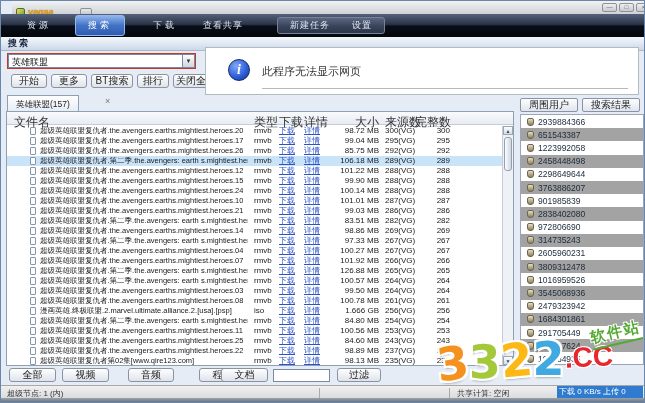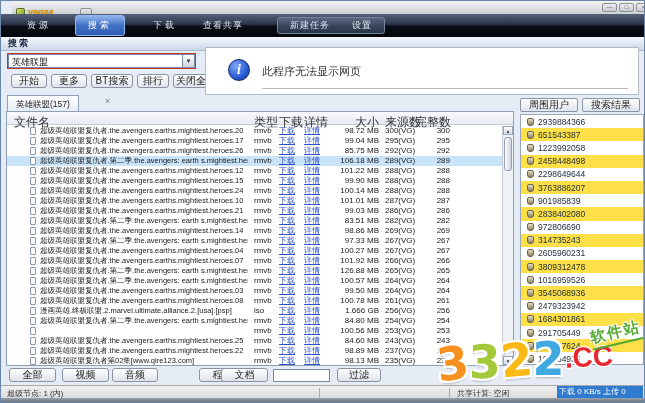--- a/index.html
+++ b/index.html
@@ -109,27 +109,27 @@
 
   
   .rp-btn { position:absolute; top:97px; height:14px; width:58px; border:1px solid #8a93a3;
     border-radius:2px; background:linear-gradient(180deg,#fdfdfd,#dfe5ee); font-size:10px;
     color:#222; display:flex; align-items:center; justify-content:center; }
   .rp-btn.users  { left:519px; }
   .rp-btn.result { left:581px; }
   .ulist { position:absolute; left:519px; top:113px; width:124px; height:251px;
     background:#fff; border:1px solid #9aa6b8; overflow:hidden; }
   .urow { position:relative; height:13.2px; display:flex; align-items:center; font-size:8.5px; color:#1c2a3a; }
-  .urow.alt { background:#fde047;align-items:center; }
+  .urow.alt { background:#a3a3a3;align-items:center; }
   .uicon { width:7px; height:8px; margin:0 4px 0 6px; border-radius:2px 2px 3px 3px;
     background:linear-gradient(180deg,#e6dfc6,#8a7f5f); border:1px solid #6e654a; }
 
   
   .f-all { left:8px;  width:47px; } .f-video{ left:61px; width:47px; }
-  .f-audio{ left:111px; width:46px; } .f-prog{ left:166px; width:47px;margin-left:32px; }
+  .f-audio{ left:127px; width:46px; } .f-prog{ left:166px; width:47px;margin-left:32px; }
   .f-doc { left:220px; width:47px; }
   .f-btn { top:367px; }
   .filter-input { position:absolute; left:272px; top:368px; width:57px; height:13px;
     border:1px solid #7a8aa0; font-size:8px; padding:0 2px; background:#fff; }
   .f-apply{ left:336px; width:44px; }
 
   
   .statusbar { position:absolute; left:0; top:384px; width:100%; height:13px;
     background:linear-gradient(180deg,#f0f0f0,#dcdcdc); border-top:1px solid #a8a8a8;
     font-size:8px; color:#333; }
@@ -417,20 +417,21 @@
           <span class="c-name">超级英雄联盟复仇者.第二季.the.avengers: earth s.mightiest.heroes.05</span>
           <span class="c-type">rmvb</span>
           <a class="c-dl">下载</a>
           <a class="c-dt">详情</a>
           <span class="c-size">84.80 MB</span>
           <span class="c-src">254(VG)</span>
           <span class="c-cpl">254</span>
         </div>
         <div class="trow">
           <i class="ficon"></i>
+          <span class="c-name">超级英雄联盟复仇者.the.avengers.earths.mightiest.heroes.11</span>
           <span class="c-type">rmvb</span>
           <a class="c-dl">下载</a>
           <a class="c-dt">详情</a>
           <span class="c-size">100.56 MB</span>
           <span class="c-src">253(VG)</span>
           <span class="c-cpl">253</span>
         </div>
         <div class="trow">
           <i class="ficon"></i>
           <span class="c-name">超级英雄联盟复仇者.the.avengers.earths.mightiest.heroes.25</span>

